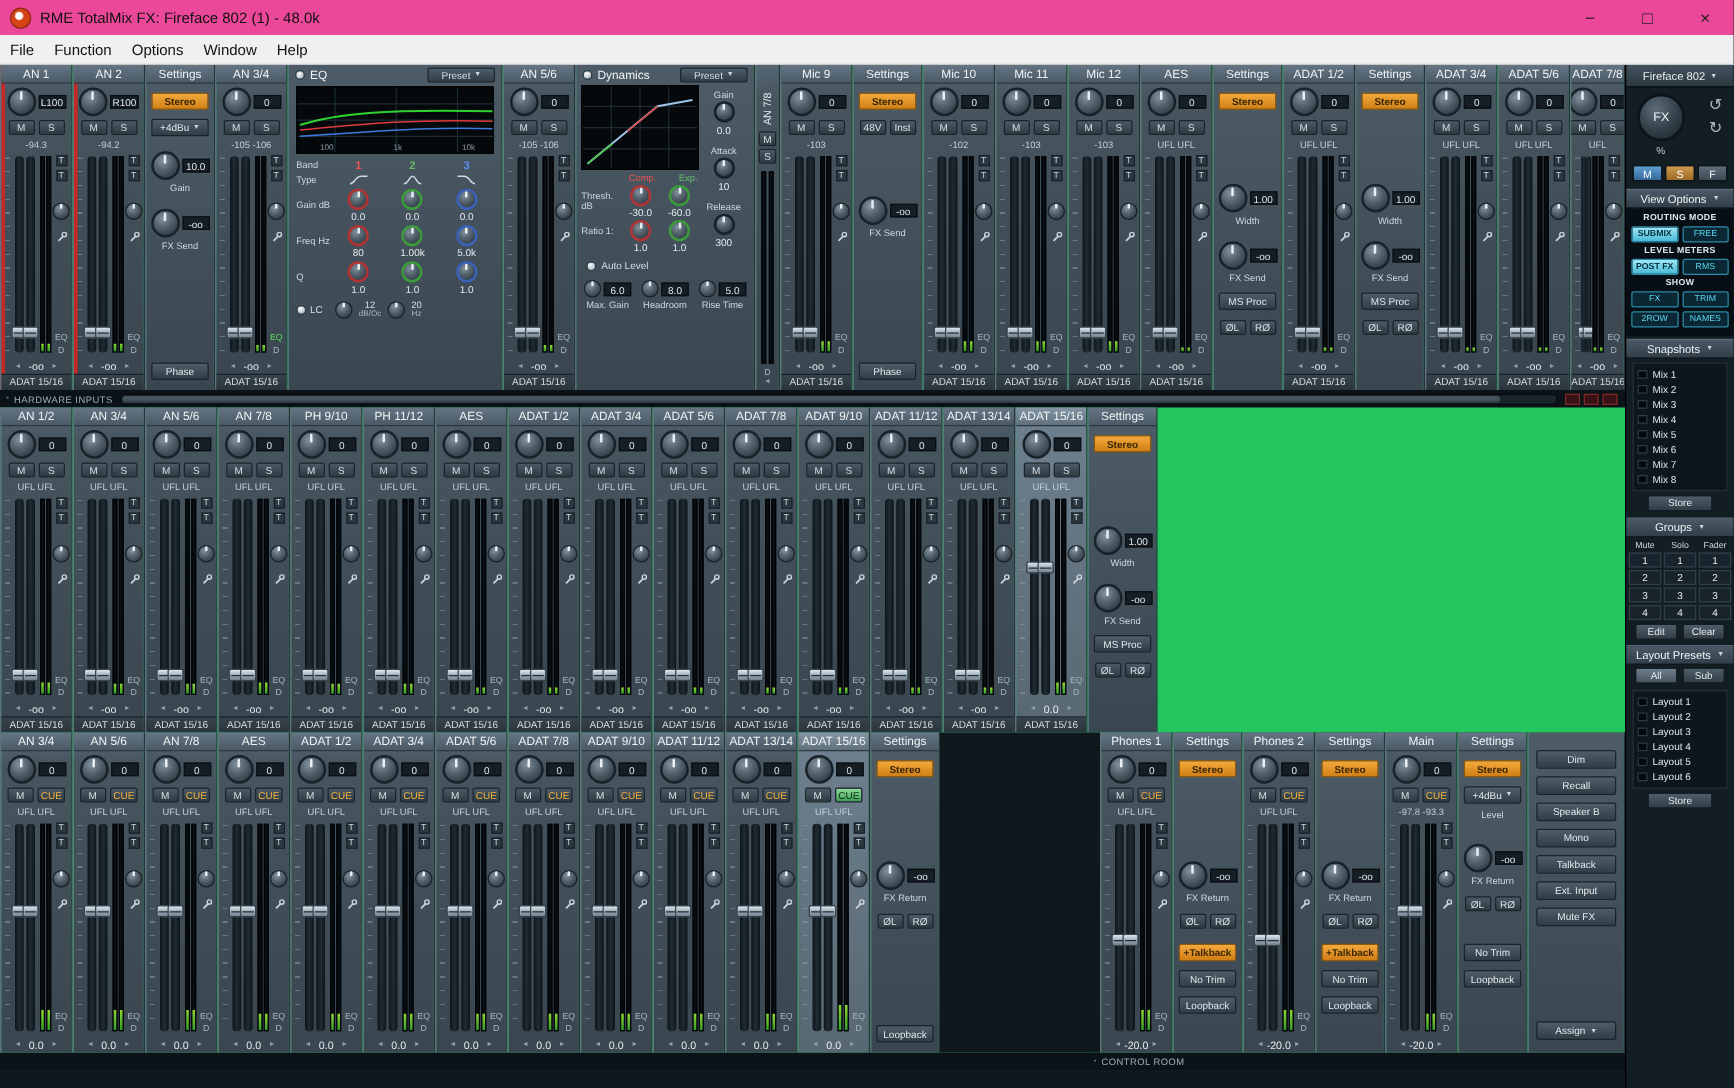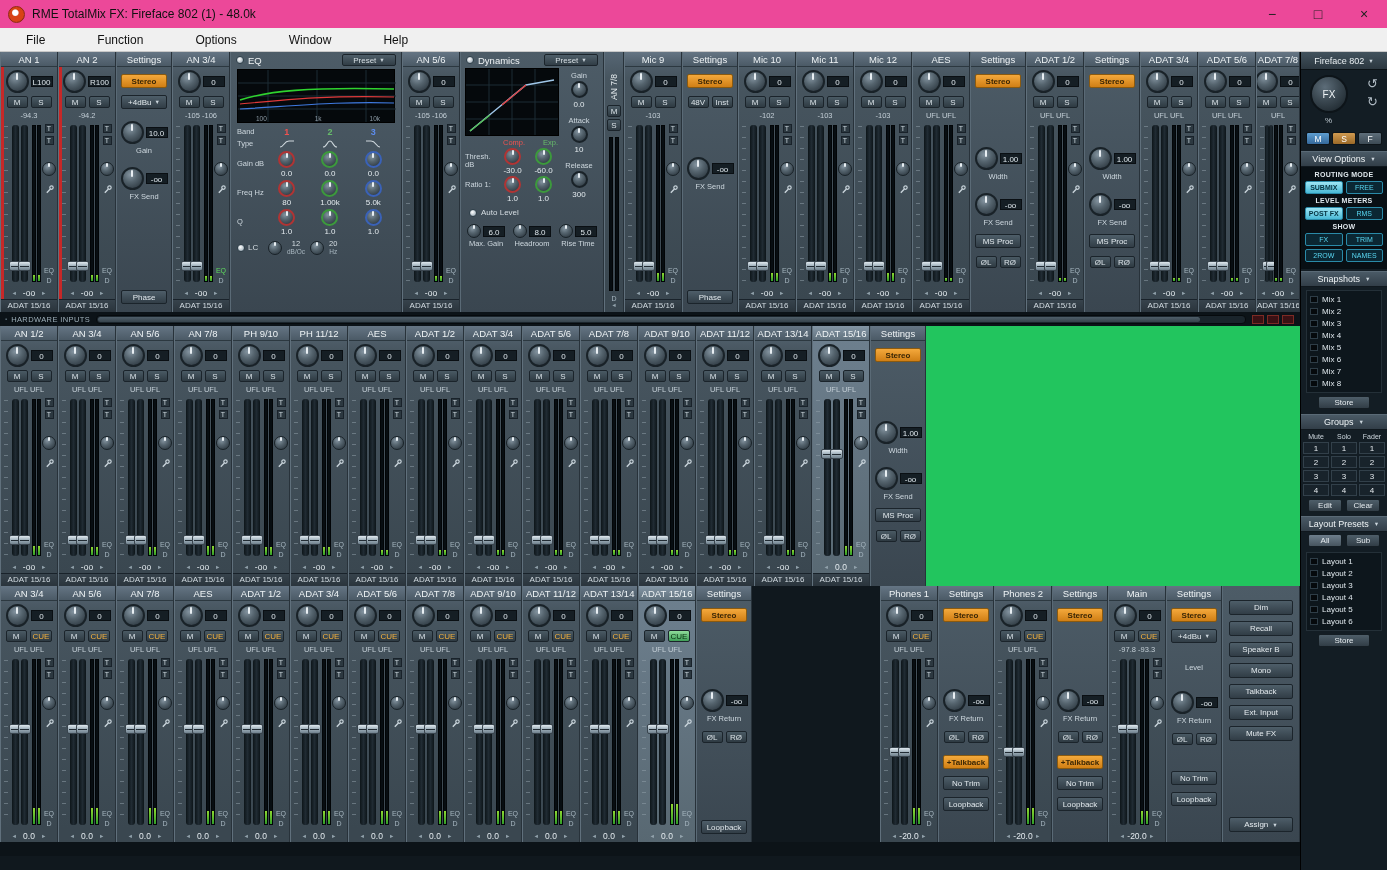--- a/index.html
+++ b/index.html
@@ -4,21 +4,21 @@
 <style>
 *{margin:0;padding:0;box-sizing:border-box;}
 html,body{width:1387px;height:870px;font-family:"Liberation Sans",sans-serif;background:#10181e;overflow:hidden;}
 .app{width:1387px;height:870px;display:flex;flex-direction:column;}
 
 .titlebar{height:28px;background:#ec4899;display:flex;align-items:center;padding-left:8px;font-size:12px;color:#111;flex:none;}
 .logo{width:17px;height:17px;border-radius:50%;margin-right:7px;background:radial-gradient(circle at 42% 38%,#ffffff 0 18%,#f2f2f2 22%,#d84315 30% 68%,#7f1d0d 100%);border:1px solid #8c2a12;flex:none;}
 .win-controls{margin-left:auto;display:flex;height:100%;}
 .win-btn{width:46px;display:flex;align-items:center;justify-content:center;font-size:14px;color:#222;}
 .menubar{height:24px;background:#f0f0f0;border-bottom:1px solid #c8c8c8;display:flex;align-items:center;font-size:12px;color:#111;flex:none;}
-.menu-item{padding:0 26px;height:100%;display:flex;align-items:center;}
+.menu-item{padding:0 8px;height:100%;display:flex;align-items:center;}
 .main{flex:1;display:flex;min-height:0;}
 .mixer{width:1300px;display:flex;flex-direction:column;flex:none;}
 .row{display:flex;background:#22c55e;flex:none;position:relative;}
 .row-top{height:260px;}
 .row-mid{height:260px;}
 .row-bot{height:256px;}
 .subrow{display:flex;flex:none;}
 .crgap{flex:1;background:#10181e;}
 
 .secbar{height:14px;background:#0c1318;display:flex;align-items:center;gap:4px;padding:0 5px;flex:none;}
@@ -85,21 +85,21 @@
 .panel{width:56px;flex:none;display:flex;flex-direction:column;align-items:center;background:linear-gradient(180deg,#4d5c67,#3a4650);border-right:1px solid #28323a;border-left:1px solid #5a6a76;font-size:8px;color:#d6dee3;overflow:hidden;}
 .panel-title{width:100%;height:15px;line-height:15px;flex:none;text-align:center;font-size:9.5px;color:#f0f4f6;background:linear-gradient(180deg,#657584,#4b5a66);border-bottom:1px solid #2c3840;}
 .pill{width:46px;height:14px;line-height:13px;flex:none;text-align:center;font-size:8px;color:#e2e9ed;background:linear-gradient(180deg,#4e5e69,#313d46);border:1px solid #1b242b;border-radius:2px;margin-top:7px;}
 .pill.orange{background:linear-gradient(180deg,#f4a93c,#d07f15);color:#3a2605;border-color:#8a5a10;font-weight:bold;}
 .pill.dd{display:flex;align-items:center;justify-content:center;gap:3px;}
 .ddarr{font-size:5.5px;color:#cdd7de;}
 .kblock{display:flex;flex-direction:column;align-items:center;margin-top:9px;flex:none;}
 .klabel{font-size:7.5px;color:#cdd7de;margin-top:1px;text-align:center;}
 .mta{margin-top:auto !important;}
 .mb8{margin-bottom:8px;}
-.mt4{margin-top:20px;}.mt6{margin-top:6px;}.mt10{margin-top:10px;}.mt16{margin-top:16px;}.mt24{margin-top:24px;}
+.mt4{margin-top:4px;}.mt6{margin-top:6px;}.mt10{margin-top:10px;}.mt16{margin-top:16px;}.mt24{margin-top:24px;}
 .mt44{margin-top:44px;}.mt56{margin-top:56px;}.mt64{margin-top:64px;}
 .panel .btn-row{margin-top:6px;}
 
 .panel.monitor{width:78px;padding-top:8px;}
 .mon-btn{width:64px;height:15px;line-height:14px;flex:none;text-align:center;font-size:8px;color:#e4eaee;background:linear-gradient(180deg,#4e5e69,#313d46);border:1px solid #1b242b;border-radius:2px;margin-top:6px;}
 .mon-btn.assign{margin-top:auto;margin-bottom:10px;display:flex;align-items:center;justify-content:center;gap:4px;}
 
 .fxpanel{flex:none;display:flex;flex-direction:column;background:linear-gradient(180deg,#4d5c67,#3a4650);border-right:1px solid #28323a;border-left:1px solid #5a6a76;font-size:8px;color:#d6dee3;overflow:hidden;}
 .eqp{width:172px;}
 .dynp{width:144px;}
@@ -2672,20 +2672,24 @@
               <div class="mon-btn">Mute FX</div>
               <div class="mon-btn assign">
                 <span>Assign</span>
                 <span class="ddarr">▼</span>
               </div>
             </div>
           </div>
         </div>
       <div class="botbars" id="bar-bottom">
           <div class="bargap"></div>
+          <div class="secbar right">
+            <span class="bullet">▪</span>
+            <span class="seclabel">CONTROL ROOM</span>
+          </div>
         </div>
     </div>
     <div class="sidebar" id="sidebar">
         <div class="dev-row">
           <span>Fireface 802</span>
           <span class="ddarr">▼</span>
         </div>
         <div class="fx-area">
           <div class="fx-knob">FX</div>
           <div class="fx-pct">%</div>

